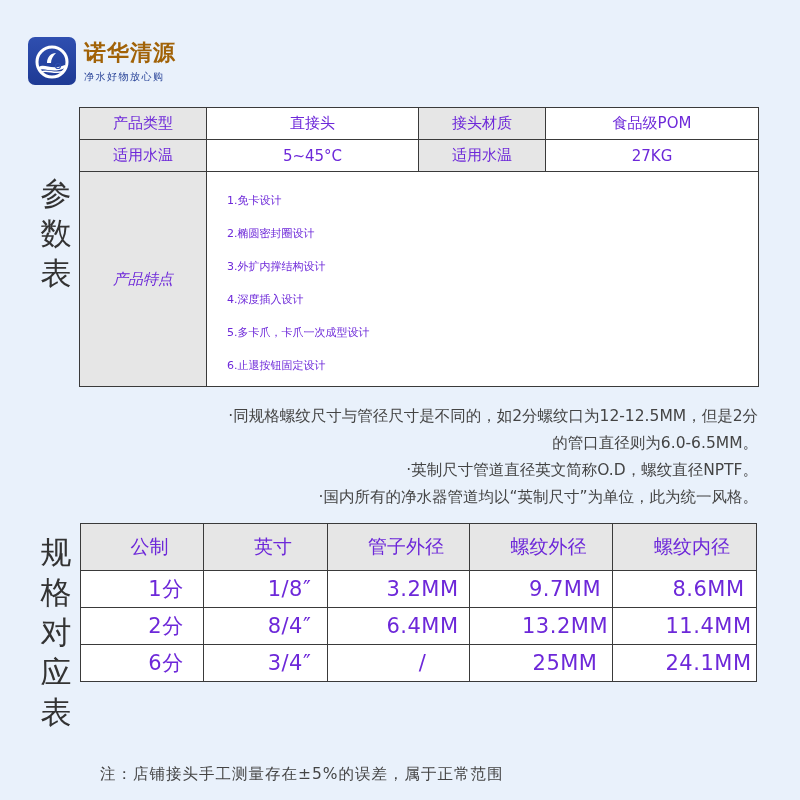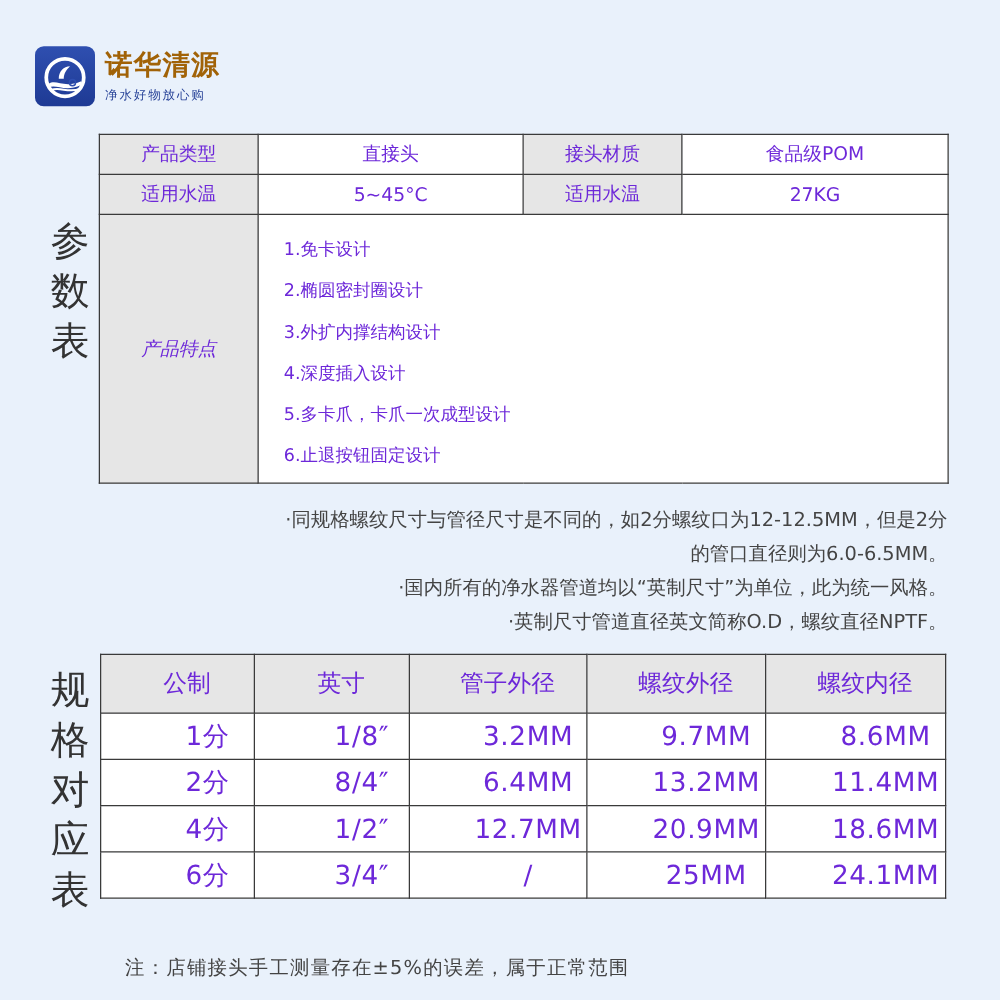--- a/index.html
+++ b/index.html
@@ -19,21 +19,21 @@
   .side-title span { display:block; }
 
   table { border-collapse:collapse; position:absolute; table-layout:fixed; }
   td, th { border:1.5px solid #3a3a3a; text-align:center; font-weight:normal; color:#6d28d9; padding:0; }
   .params { left:79px; top:107px; width:679px; }
   .params td { height:31px; font-size:15px; }
   .params .lbl { background:#e6e6e6; }
   .params .val { background:#fff; }
   .params .feat-lbl { background:#e6e6e6; height:214px;font-style:italic; }
   .params .feat-val { background:#fff; text-align:left; padding-left:20px; vertical-align:top; padding-top:12px; }
-  .feat-item { font-size:14px; line-height:33px; }
+  .feat-item { font-size:11px; line-height:33px; }
 
   .notes { position:absolute; left:98px; top:403px; width:660px; font-size:15.5px; line-height:27px; color:#444;text-align:right; }
   .notes div { white-space:nowrap; }
 
   .specs { left:80px; top:523px; width:676px; }
   .specs th { background:#e6e6e6; height:46px; font-size:19px;padding-left:15px; }
   .specs td { background:#fff; height:36px; font-size:21px; letter-spacing:0.5px;padding-left:48px; }
 
   .footnote { position:absolute; left:100px; top:764px; font-size:15.5px; color:#444; letter-spacing:1px; }
 </style>
@@ -88,22 +88,22 @@
       <div class="feat-item">5.多卡爪，卡爪一次成型设计</div>
       <div class="feat-item">6.止退按钮固定设计</div>
     </td>
   </tr>
 </tbody>
   </table>
 
 <div class="notes">
   <div>·同规格螺纹尺寸与管径尺寸是不同的，如2分螺纹口为12-12.5MM，但是2分</div>
   <div>的管口直径则为6.0-6.5MM。</div>
+  <div>·英制尺寸管道直径英文简称O.D，螺纹直径NPTF。</div>
   <div>·国内所有的净水器管道均以“英制尺寸”为单位，此为统一风格。</div>
-  <div>·英制尺寸管道直径英文简称O.D，螺纹直径NPTF。</div>
 </div>
 
 <div class="side-title" style="top:532px;">
   <span>规</span>
   <span>格</span>
   <span>对</span>
   <span>应</span>
   <span>表</span>
 </div>
 
@@ -131,27 +131,20 @@
     <td>8.6MM</td>
   </tr>
   <tr>
     <td>2分</td>
     <td>8/4″</td>
     <td>6.4MM</td>
     <td>13.2MM</td>
     <td>11.4MM</td>
   </tr>
   <tr>
-    <td>4分</td>
-    <td>1/2″</td>
-    <td>12.7MM</td>
-    <td>20.9MM</td>
-    <td>18.6MM</td>
-  </tr>
-  <tr>
     <td>6分</td>
     <td>3/4″</td>
     <td>/</td>
     <td>25MM</td>
     <td>24.1MM</td>
   </tr>
 </tbody>
   </table>
 
 <div class="footnote">注：店铺接头手工测量存在±5%的误差，属于正常范围</div>

